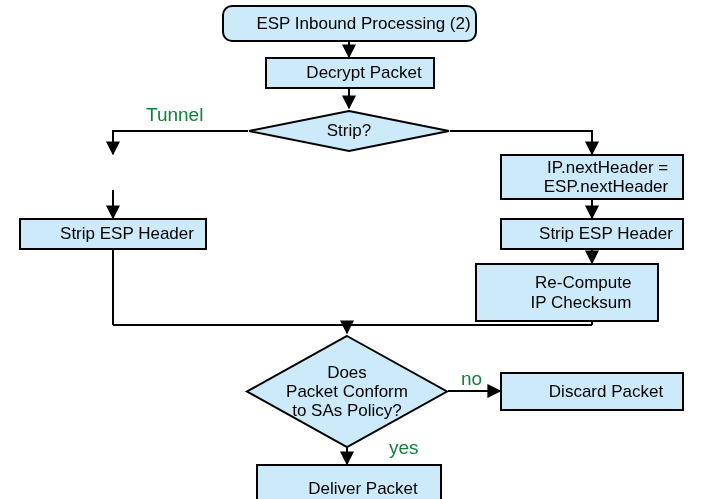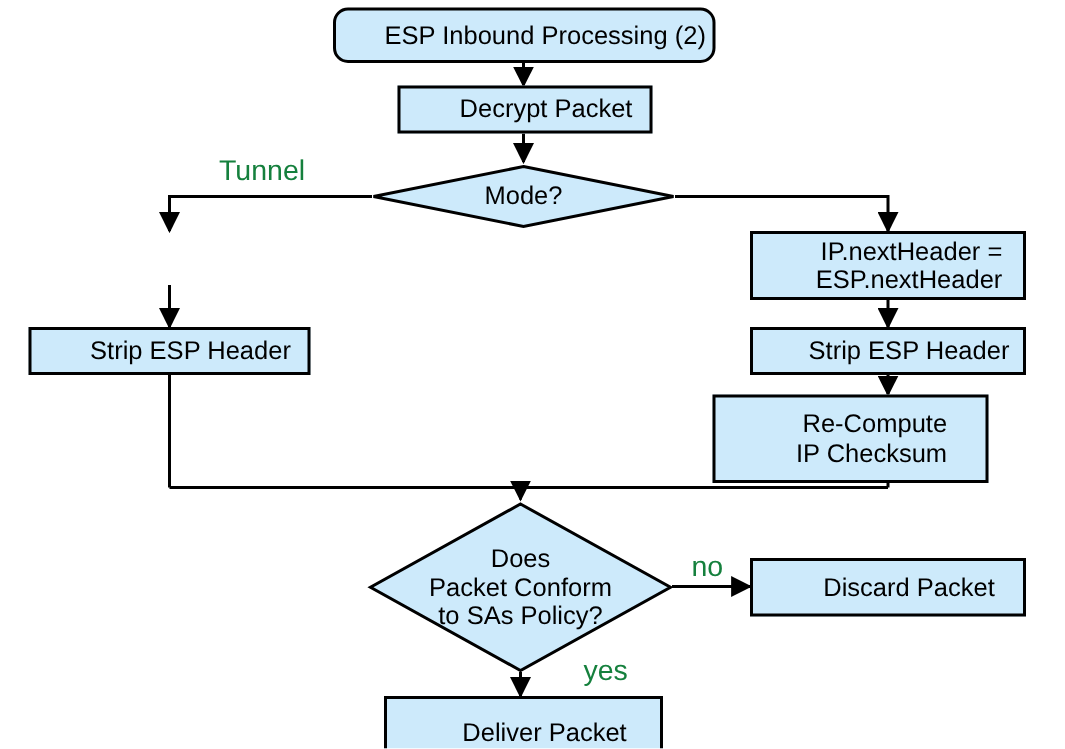--- a/index.html
+++ b/index.html
@@ -120,21 +120,21 @@
   </svg>
 
   <div class="node terminator" style="left:222px; top:5px; width:255px; height:37px;">ESP Inbound Processing (2)</div>
 
   <div class="node" style="left:265px; top:57px; width:170px; height:32px;">Decrypt Packet</div>
 
   <div class="diamond-wrap" style="left:248px; top:110px; width:202px; height:42px;">
     <svg width="202" height="42" viewBox="0 0 202 42">
       <polygon points="101,1 201,21 101,41 1,21" fill="#cdeafb" stroke="#000000" stroke-width="2"></polygon>
     </svg>
-    <div class="diamond-label">Mode?</div>
+    <div class="diamond-label">Strip?</div>
   </div>
 
 
   <div class="node" style="left:19px; top:218px; width:188px; height:32px;">Strip ESP Header</div>
 
   <div class="node" style="left:500px; top:154px; width:184px; height:46px;text-align:right;">IP.nextHeader =
 ESP.nextHeader</div>
 
   <div class="node" style="left:500px; top:218px; width:184px; height:32px;">Strip ESP Header</div>
 

